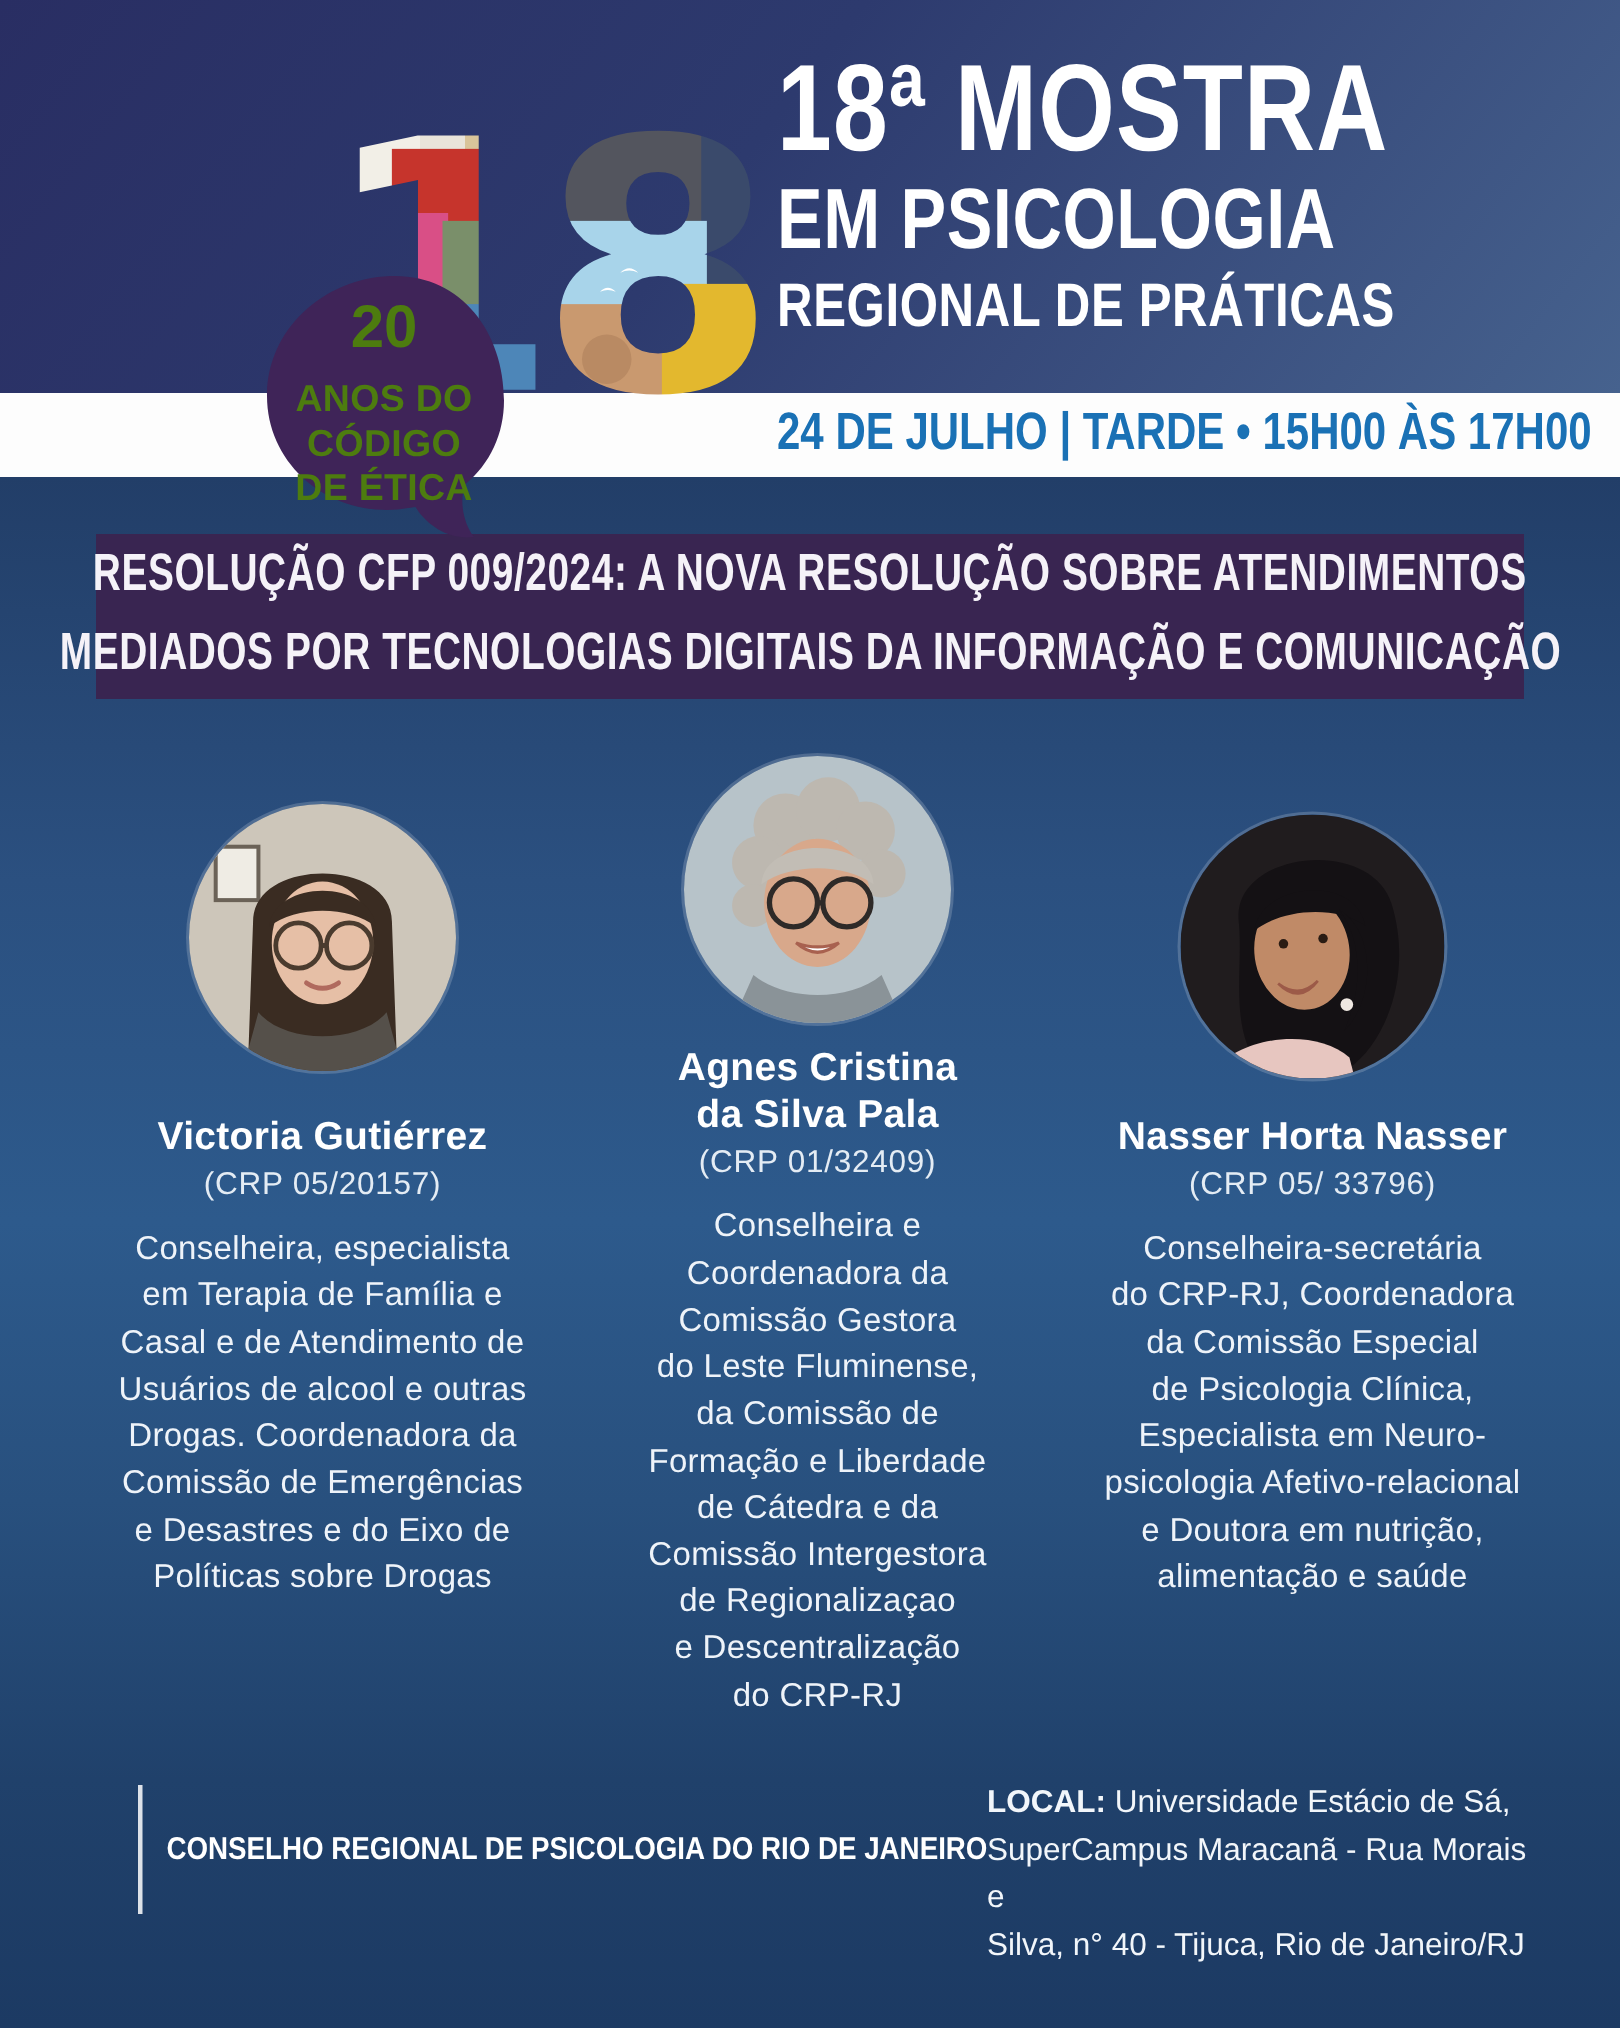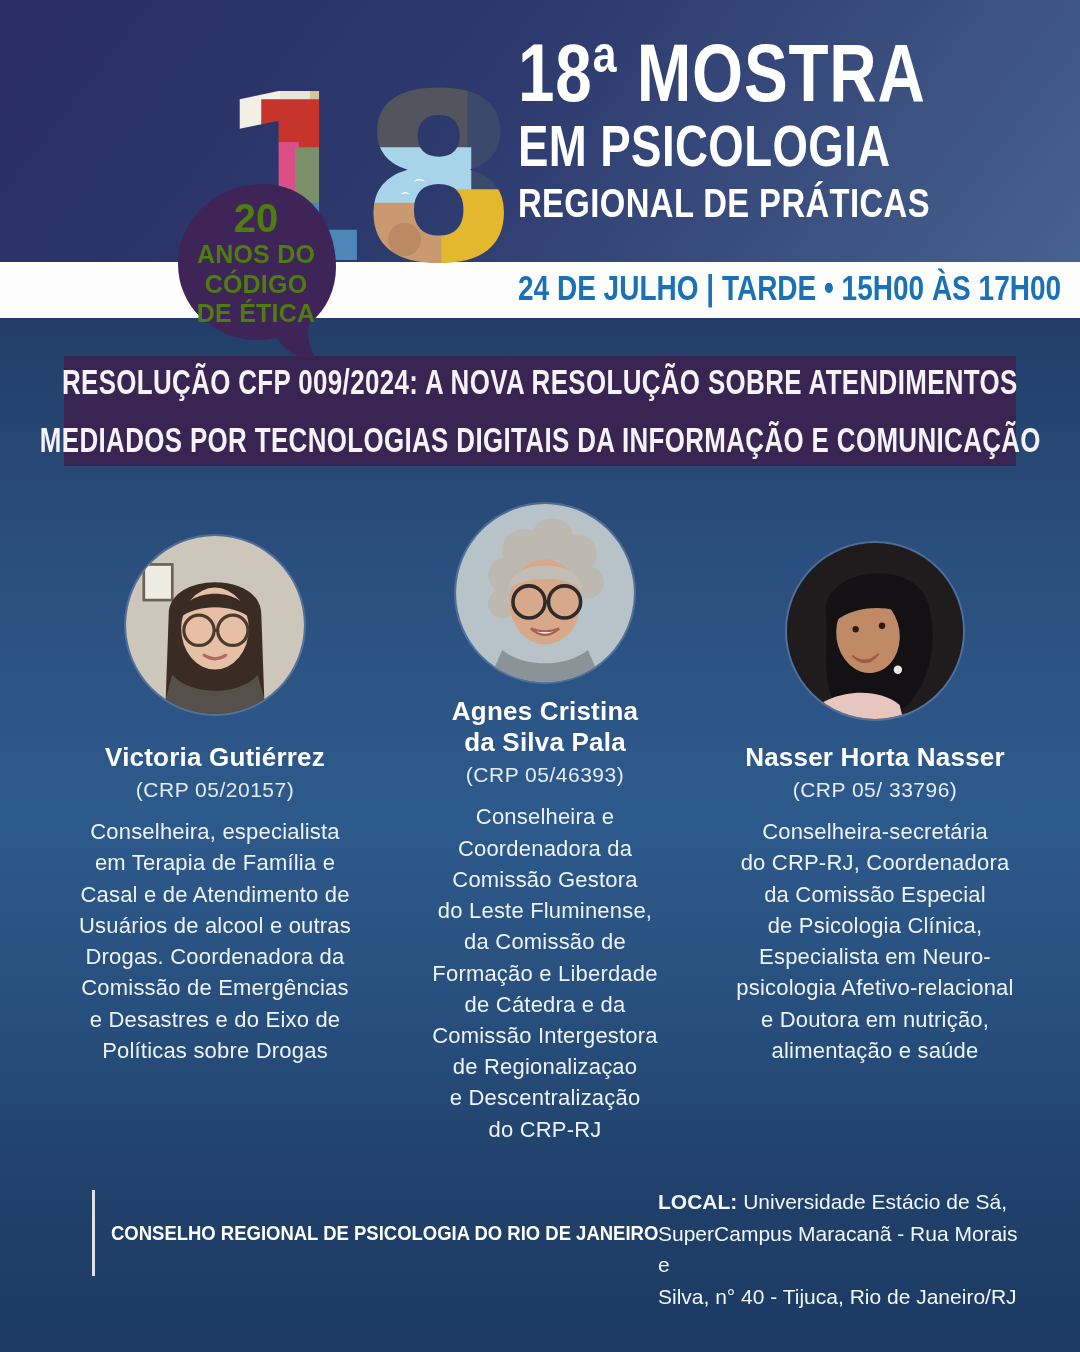--- a/index.html
+++ b/index.html
@@ -17,26 +17,26 @@
   .title-l2{font-size:41px;line-height:1.0;margin-top:8px;letter-spacing:.5px;}
   .title-l3{font-size:57px;line-height:1.0;margin-top:6px;letter-spacing:.5px;}
   .white-band{position:absolute;left:0;top:262px;width:1080px;height:56px;background:#fdfdfd;}
   .date-line{position:absolute;left:518px;top:6px;font-size:35px;font-weight:bold;color:#1a71b5;}
   
   .collage{position:absolute;left:220px;top:18px;z-index:4;}
   .badge{position:absolute;left:176px;top:182px;width:176px;height:178px;z-index:5;}
   .badge svg{position:absolute;left:0;top:0;}
   .badge-text{position:absolute;left:0;top:16px;width:160px;text-align:center;color:#4d7c0f;font-weight:bold;z-index:2;}
   .badge-num{font-size:40px;line-height:1.0;}
-  .badge-lines{font-size:25px;line-height:1.18;white-space:pre-line;margin-top:2px;letter-spacing:.2px;}
+  .badge-lines{font-size:25px;line-height:1.18;white-space:pre-line;margin-top:14px;letter-spacing:.2px;}
   
   .main{position:absolute;left:0;top:318px;width:1080px;height:1034px;
     background:linear-gradient(180deg,#223e68 0%,#2b5080 26%,#2d5a8c 48%,#28507e 66%,#20416b 84%,#1c3a63 100%);}
   .banner{position:absolute;left:64px;top:38px;width:952px;height:110px;background:#392551;
-    display:flex;flex-direction:column;align-items:center;justify-content:space-between;}
+    display:flex;flex-direction:column;align-items:center;justify-content:flex-start;}
   .banner .cond{transform-origin:center;transform:scaleX(.74);font-size:35px;line-height:1.5;letter-spacing:.5px;color:#f5f2f8;}
   .avatar{position:absolute;border-radius:50%;overflow:hidden;box-shadow:0 0 0 2px rgba(255,255,255,.18);}
   .av1{left:126px;top:218px;width:178px;height:178px;}
   .av2{left:456px;top:186px;width:178px;height:178px;}
   .av3{left:787px;top:225px;width:176px;height:176px;}
   .col{position:absolute;text-align:center;}
   .col1{left:52px;top:424px;width:326px;}
   .col2{left:398px;top:378px;width:294px;}
   .col3{left:712px;top:424px;width:326px;}
   .sp-name{font-size:26px;font-weight:bold;line-height:1.2;white-space:pre-line;letter-spacing:.2px;}
@@ -177,21 +177,21 @@
 Usuários de alcool e outras
 Drogas. Coordenadora da
 Comissão de Emergências
 e Desastres e do Eixo de
 Políticas sobre Drogas</div>
     </div>
 
     <div class="col col2">
       <div class="sp-name">Agnes Cristina
 da Silva Pala</div>
-      <div class="sp-crp">(CRP 05/46393)</div>
+      <div class="sp-crp">(CRP 01/32409)</div>
       <div class="sp-bio">Conselheira e
 Coordenadora da
 Comissão Gestora
 do Leste Fluminense,
 da Comissão de
 Formação e Liberdade
 de Cátedra e da
 Comissão Intergestora
 de Regionalizaçao
 e Descentralização

